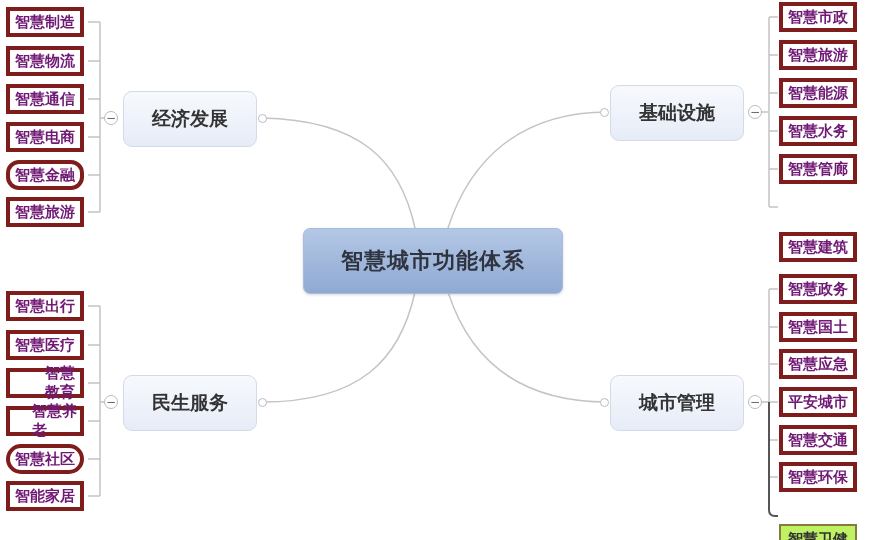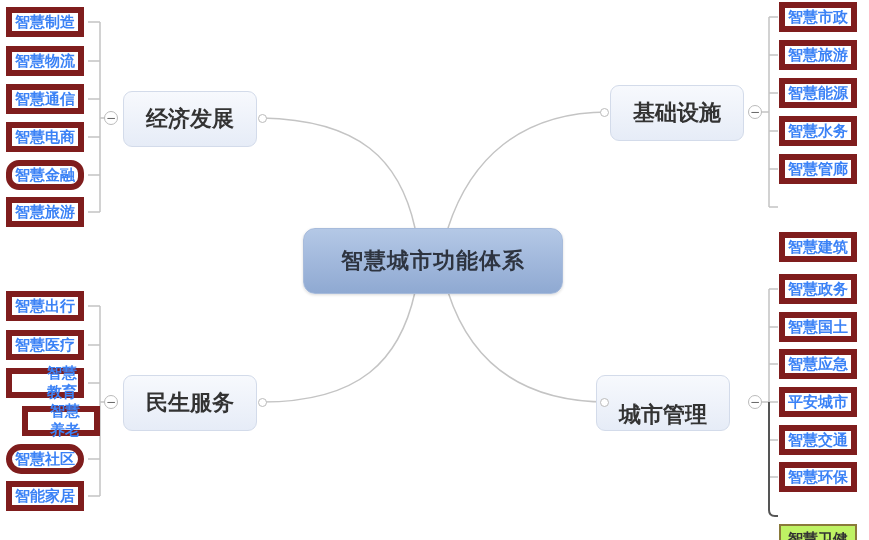--- a/index.html
+++ b/index.html
@@ -1,30 +1,30 @@
 <!DOCTYPE html>
 <html><head>
 <meta charset="utf-8">
 <style>
   html, body { margin:0; padding:0; }
   body { width:869px; height:540px; background:#ffffff; position:relative; overflow:hidden;
          font-family:"DejaVu Sans", sans-serif; }
   svg.links { position:absolute; left:0; top:0; }
-  .root { position:absolute; left:303px; top:228px; width:258px; height:64px; border-radius:12px;
+  .root { position:absolute; left:303px; top:228px; width:258px; height:64px; border-radius:7px;
           background:linear-gradient(#b4c8e6,#8fa9d2); border:1px solid #a7bbdb;
           box-shadow:0 1px 3px rgba(0,0,0,0.15);
           display:flex; align-items:center; justify-content:center;
           font-size:22px; font-weight:bold; color:#2e3440; letter-spacing:1px; }
   .branch { position:absolute; width:132px; height:54px; border-radius:9px;
             background:linear-gradient(#f7f9fd,#e6ecf7); border:1px solid #d3dbea;
             display:flex; align-items:center; justify-content:center;
-            font-size:22px; font-weight:bold; color:#333; }
-  .leaf { position:absolute; width:78px; height:30px; background:#fff; border:6px solid #7f1d1d;
+            font-size:19px; font-weight:bold; color:#333; }
+  .leaf { position:absolute; width:78px; height:30px; background:#fff; border:4px solid #7f1d1d;
           display:flex; align-items:center; justify-content:center;
-          font-size:15px; font-weight:bold; color:#3b82f6; box-sizing:border-box; }
+          font-size:15px; font-weight:bold; color:#701a75; box-sizing:border-box; }
   .leaf.selected { background:#bef264; border:2px solid #8a7a3a; color:#333;margin-top:23px; }
   .toggle { position:absolute; width:14px; height:14px; border-radius:50%; background:#fff;
             border:1px solid #bbb; display:flex; align-items:center; justify-content:center;
             font-size:12px; color:#666; line-height:1; box-sizing:border-box; }
   .dot { position:absolute; width:9px; height:9px; border-radius:50%; background:#fff; border:1px solid #bbb; box-sizing:border-box; }
 </style>
 </head>
 <body>
 
 <svg class="links" width="869" height="540">
@@ -61,21 +61,21 @@
   </div>
 <div class="toggle" style="left:748px;top:105px;">−</div>
 <div class="dot" style="left:600px;top:108px;"></div>
 
 <div class="branch" style="left:123px;top:375px;">
     <span>民生服务</span>
   </div>
 <div class="toggle" style="left:104px;top:395px;">−</div>
 <div class="dot" style="left:258px;top:398px;"></div>
 
-<div class="branch" style="left:596px;top:375px;align-items:flex-end;">
+<div class="branch" style="left:610px;top:375px;">
     <span>城市管理</span>
   </div>
 <div class="toggle" style="left:748px;top:395px;">−</div>
 <div class="dot" style="left:600px;top:398px;"></div>
 
 <div class="leaf" style="left:6px;top:7px;">智慧制造</div>
 <div class="leaf" style="left:6px;top:46px;">智慧物流</div>
 <div class="leaf" style="left:6px;top:84px;">智慧通信</div>
 <div class="leaf" style="left:6px;top:122px;">智慧电商</div>
 <div class="leaf" style="left:6px;top:160px;border-radius:13px;">智慧金融</div>
@@ -84,21 +84,21 @@
 <div class="leaf" style="left:779px;top:2px;">智慧市政</div>
 <div class="leaf" style="left:779px;top:40px;">智慧旅游</div>
 <div class="leaf" style="left:779px;top:78px;">智慧能源</div>
 <div class="leaf" style="left:779px;top:116px;">智慧水务</div>
 <div class="leaf" style="left:779px;top:154px;">智慧管廊</div>
 <div class="leaf" style="left:779px;top:192px;margin-top:40px;">智慧建筑</div>
 
 <div class="leaf" style="left:6px;top:291px;">智慧出行</div>
 <div class="leaf" style="left:6px;top:330px;">智慧医疗</div>
 <div class="leaf" style="left:6px;top:368px;padding-left:35px;">智慧教育</div>
-<div class="leaf" style="left:22px;top:406px;padding-left:22px;">智慧养老</div>
+<div class="leaf" style="left:6px;top:406px;padding-left:22px;">智慧养老</div>
 <div class="leaf" style="left:6px;top:444px;border-radius:15px;">智慧社区</div>
 <div class="leaf" style="left:6px;top:481px;">智能家居</div>
 
 <div class="leaf" style="left:779px;top:274px;">智慧政务</div>
 <div class="leaf" style="left:779px;top:312px;">智慧国土</div>
 <div class="leaf" style="left:779px;top:349px;">智慧应急</div>
 <div class="leaf" style="left:779px;top:387px;">平安城市</div>
 <div class="leaf" style="left:779px;top:425px;">智慧交通</div>
 <div class="leaf" style="left:779px;top:462px;">智慧环保</div>
 <div class="leaf selected" style="left:779px;top:501px;">智慧卫健</div>

